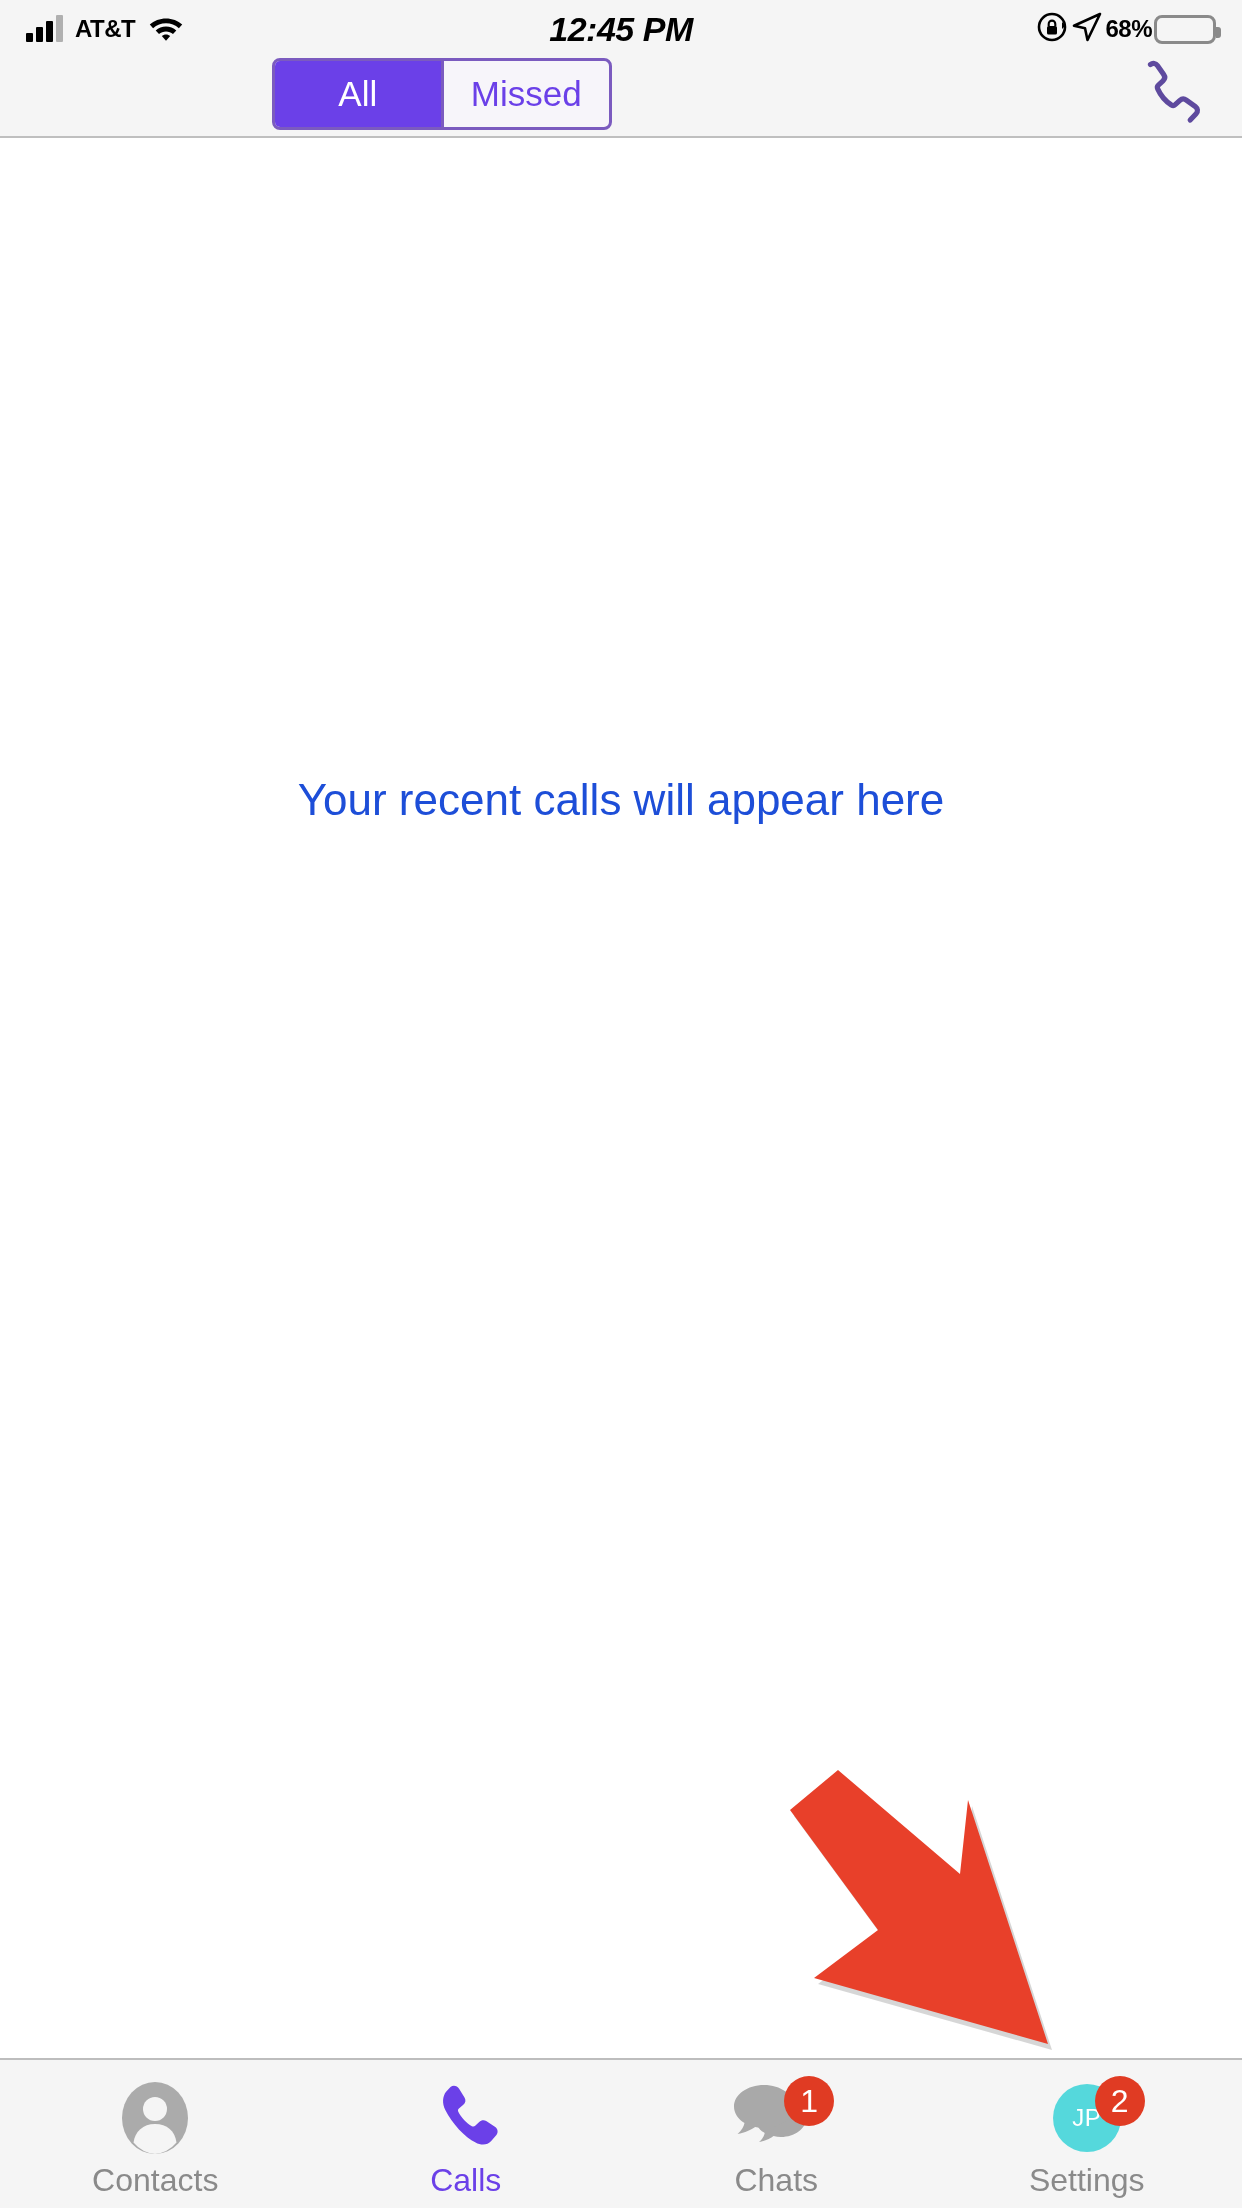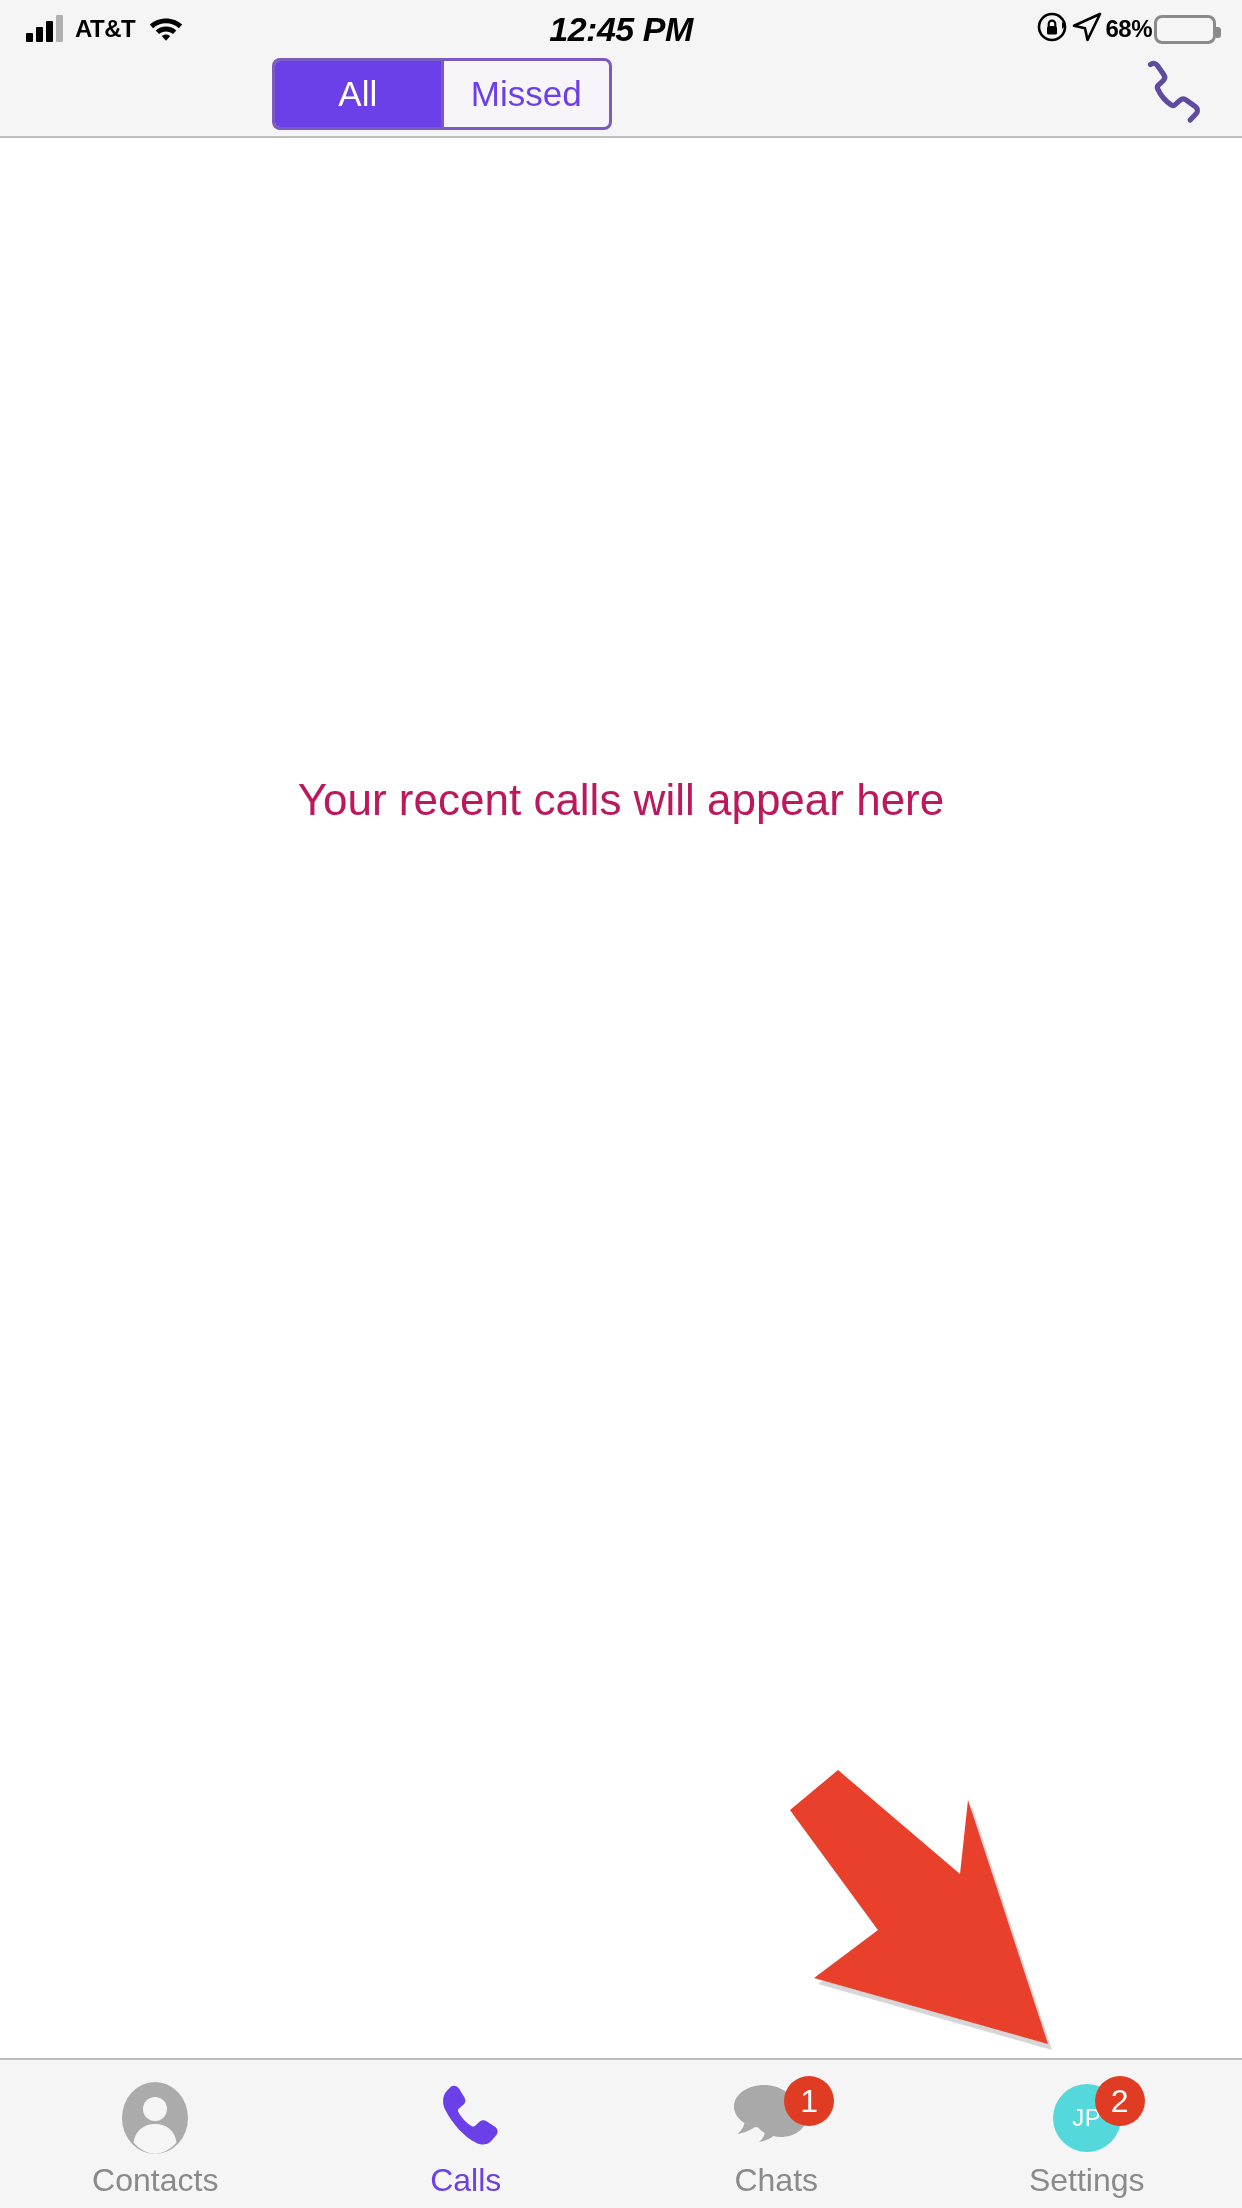--- a/index.html
+++ b/index.html
@@ -69,21 +69,21 @@
   
   #main{
     position:absolute; top:140px; left:0; width:1242px; height:1918px;
     background:#fff;
   }
   #empty-state{
     position:absolute; top:0; left:0; right:0; height:1320px;
     display:flex; align-items:center; justify-content:center;
   }
   #empty-state span{
-    font-size:44px; color:#be185d;
+    font-size:44px; color:#1d4ed8;
   }
   #arrow-annotation{
     position:absolute; left:790px; top:1630px; width:420px; height:290px;
   }
 
   
   #tab-bar{
     position:absolute; left:0; top:2058px; width:1242px; height:150px;
     background:#F5F5F5; border-top:2px solid #BDBDBD;
     display:flex;

